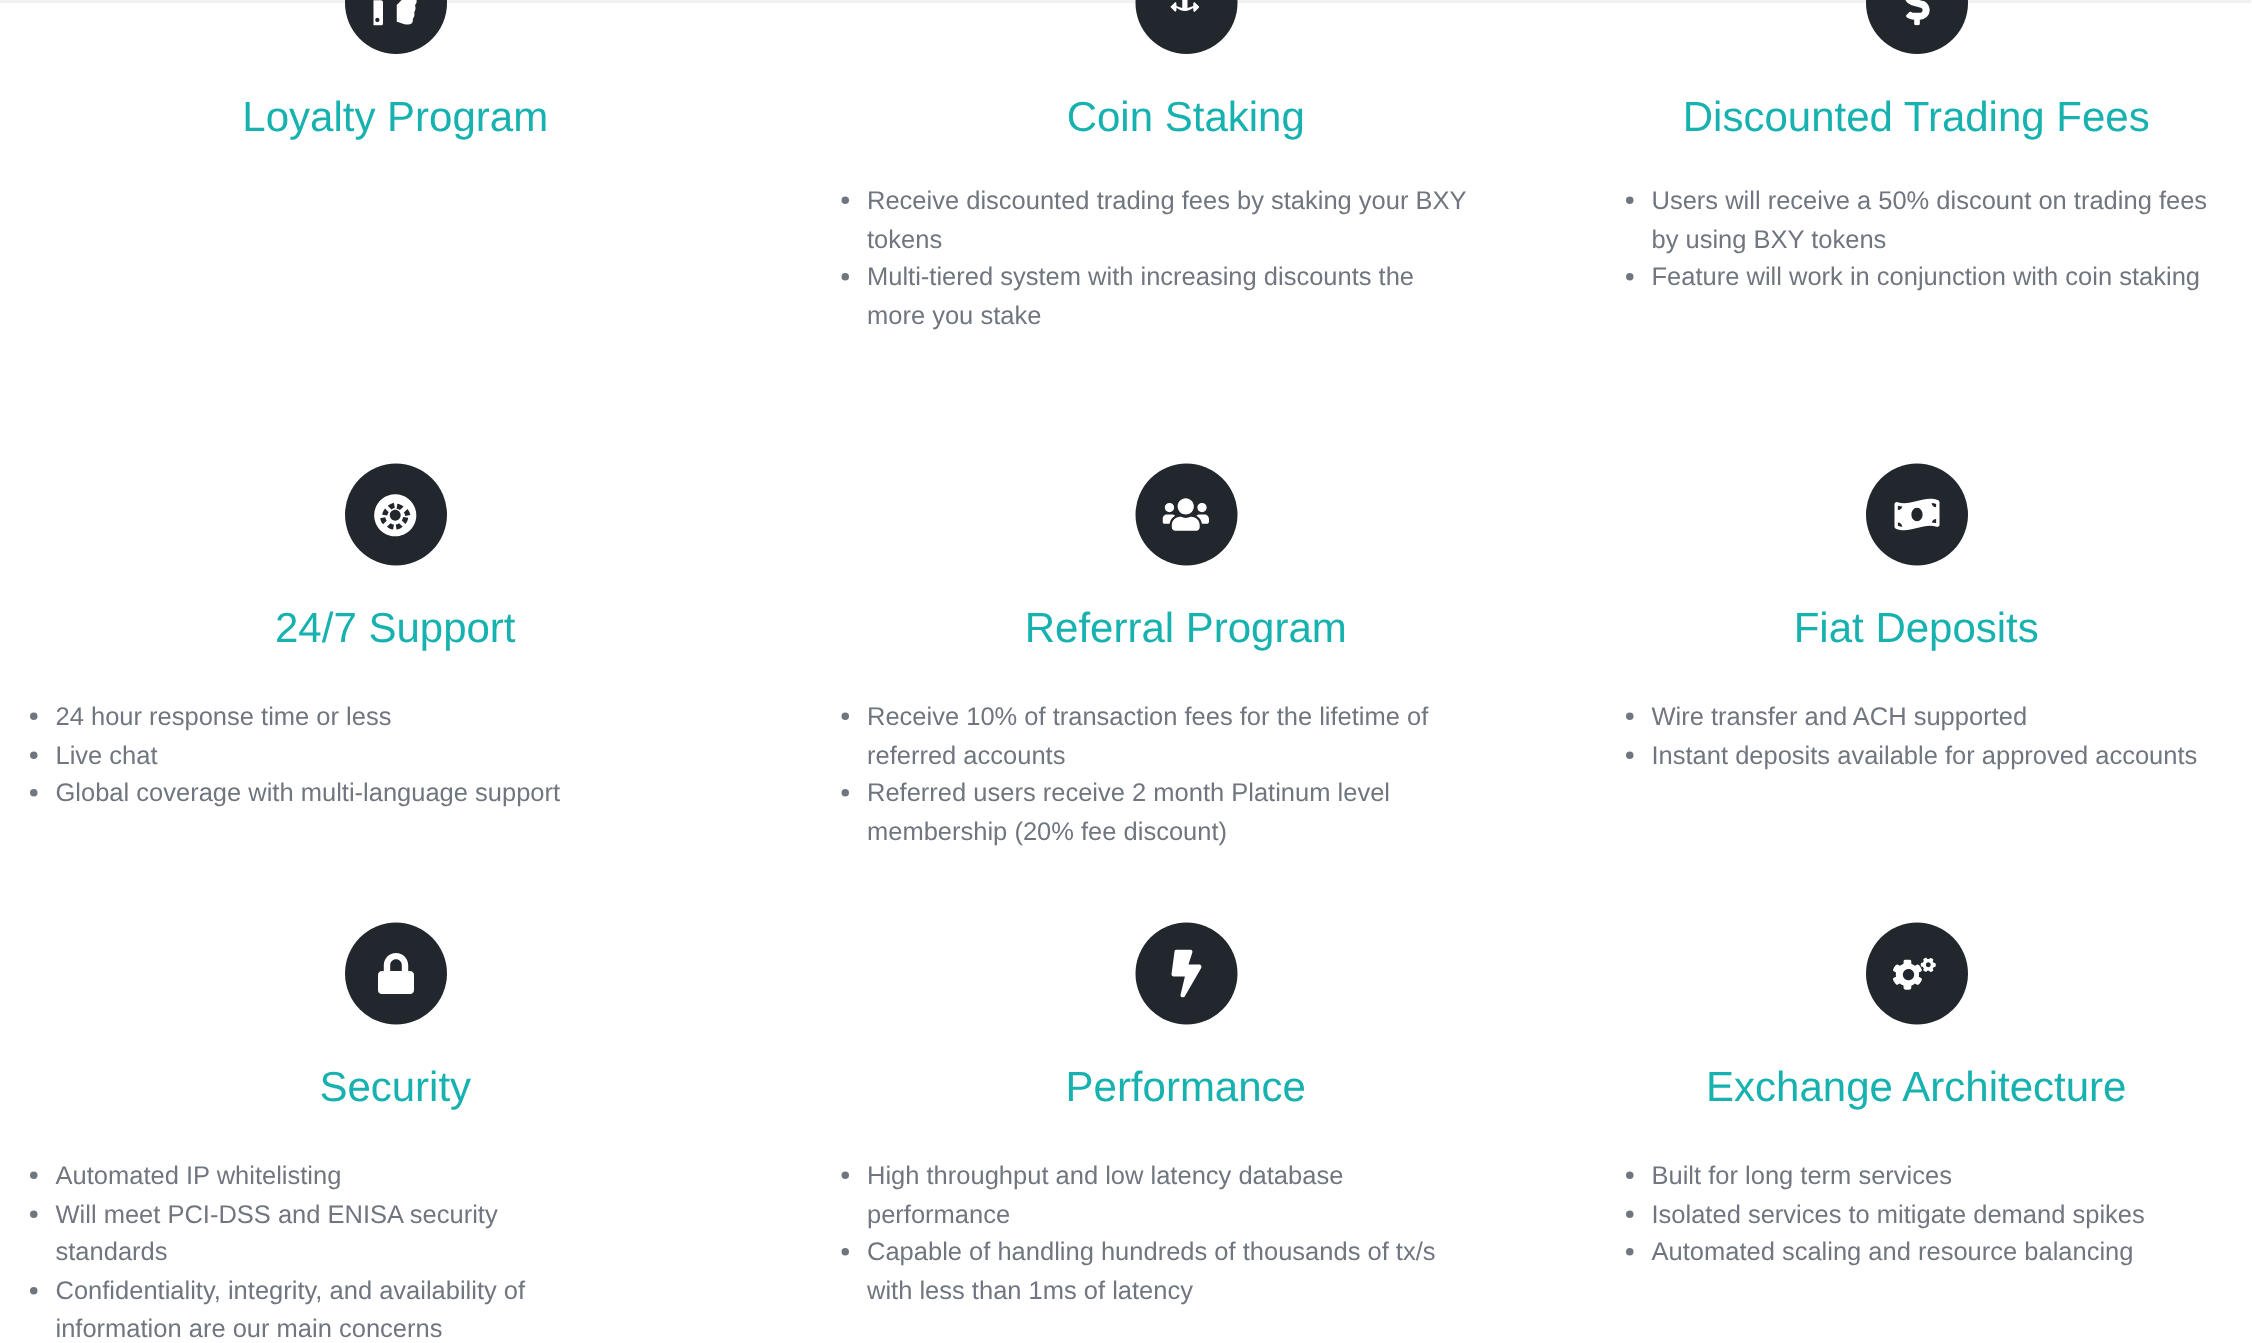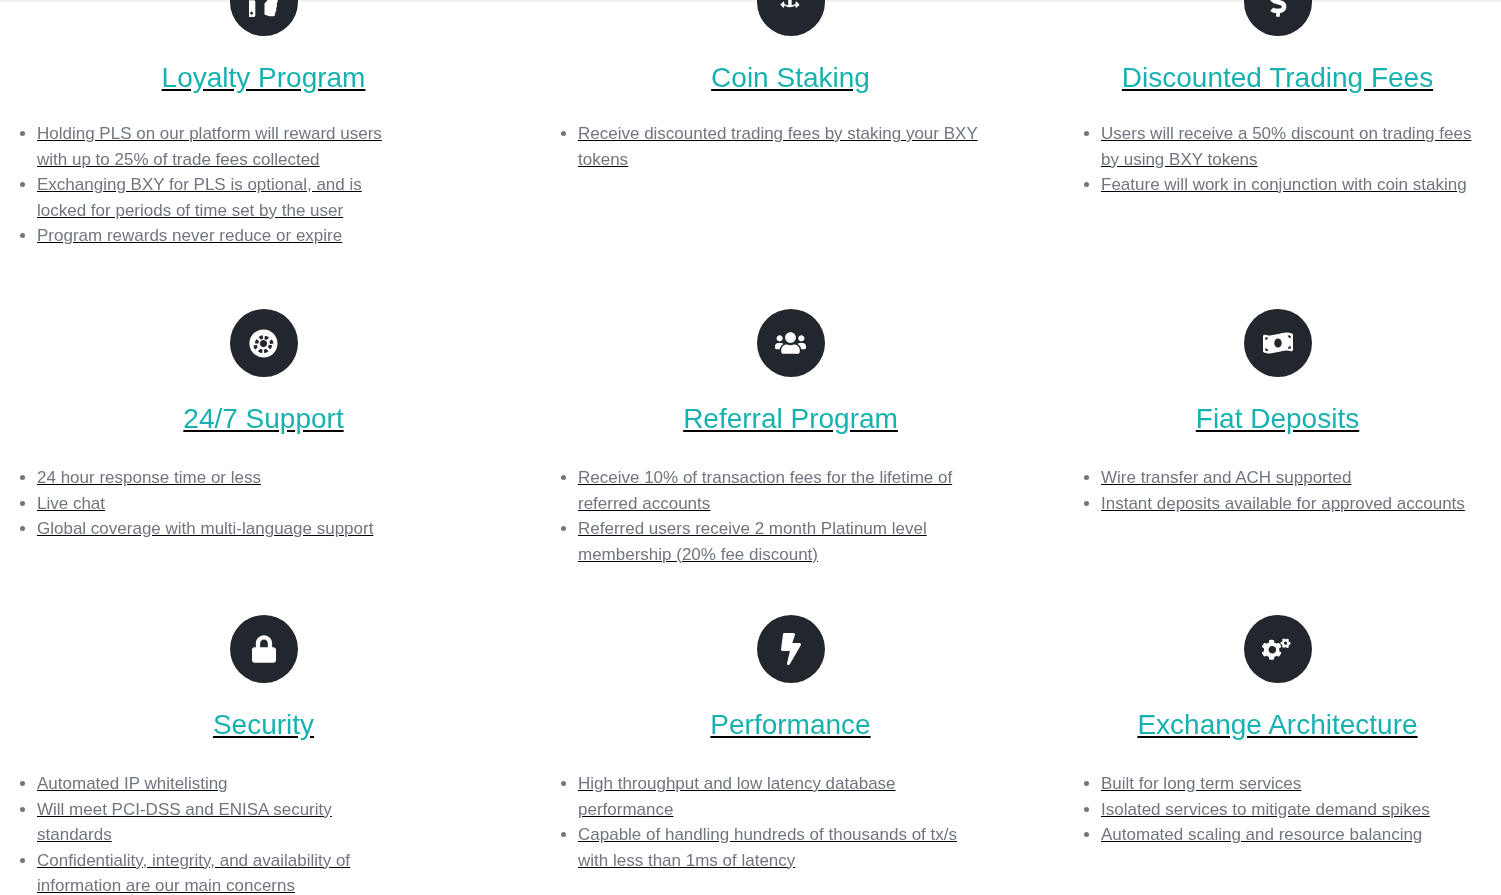--- a/index.html
+++ b/index.html
@@ -31,21 +31,20 @@
     left: 0;
     width: 1501px;
     display: grid;
     grid-template-columns: 527px 527px 447px;
     grid-template-rows: 303px 303px 289px;
   }
 
   .feature-card {
     position: relative;
     box-sizing: border-box;
-    text-decoration: underline;
   }
 
   
   .row-1 .icon-badge { margin-top: -32px; }
   .row-2 .icon-badge { margin-top: 6px; }
   .row-3 .icon-badge { margin-top: 9px; }
 
   .icon-badge {
     width: 68px;
     height: 68px;
@@ -113,37 +112,33 @@
 
 <div id="features-grid">
 
   <div class="feature-card row-1 col-1">
     <div class="icon-badge">
       <svg width="30" height="30" viewBox="0 0 512 512" aria-hidden="true">
         <path d="M104 224H24c-13.3 0-24 10.7-24 24v240c0 13.3 10.7 24 24 24h80c13.3 0 24-10.7 24-24V248c0-13.3-10.7-24-24-24zM64 472c-13.3 0-24-10.7-24-24s10.7-24 24-24 24 10.7 24 24-10.7 24-24 24zM384 81.5c0 42.4-26 66.2-33.3 94.5h101.7c33 0 58.7 27.4 58.9 57.4.1 17.7-7.4 36.8-19.2 48.6l-.1.1c9.8 23.2 8.2 55.8-9.3 79.1 8.7 25.8-.1 57.5-16.4 74.5 4.3 17.5 2.2 32.4-6.1 44.3C450 500 420.2 500 395 500l-1.7-.1c-28.6 0-52-10.4-70.8-18.7-9.5-4.2-21.8-9.4-31.1-9.6-3.8-.1-6.9-3.2-6.9-7v-183c0-1.9.8-3.7 2.1-5C310.1 257.3 344 216.2 362.4 197c5.5-5.7 7.5-13.8 9.4-21.7 3.1-13.2 9.6-26.5 21-36.3 13.1-11.3 21.6-21.3 21.6-46.9 0-14.5 5.3-25.1 14.2-25.1 12.6 0 34.3 9.4 34.3 41.5z" transform="translate(-20,0)"></path>
       </svg>
     </div>
     <h3 class="feature-title">Loyalty Program</h3>
-    <ul class="feature-points">
-      <li>Holding PLS on our platform will reward users with up to 25% of trade fees collected</li>
-      <li>Exchanging BXY for PLS is optional, and is locked for periods of time set by the user</li>
-      <li>Program rewards never reduce or expire</li>
-    </ul>
   </div>
 
   <div class="feature-card row-1 col-2">
     <div class="icon-badge">
       <svg width="28" height="28" viewBox="0 0 576 512" aria-hidden="true">
         <path d="M12.3 334.3l55.3-55.3c9.5-9.5 25.6-3.3 26.6 10l3.3 42.4c22.6 12.2 51.9 22.3 86.5 28V232h-48c-13.3 0-24-10.7-24-24v-32c0-13.3 10.7-24 24-24h48v-25.8c-28.6-13.2-48-42.1-48-75.4C136 22.7 179 0 224 0s88 22.7 88 50.8c0 33.3-19.4 62.2-48 75.4V152h48c13.3 0 24 10.7 24 24v32c0 13.3-10.7 24-24 24h-48v127.4c34.6-5.7 63.9-15.8 86.5-28l3.3-42.4c1-13.3 17.1-19.5 26.6-10l55.3 55.3c6.2 6.2 6.2 16.4 0 22.6l-55.3 55.3c-9.5 9.5-25.6 3.3-26.6-10l-3.2-41.4C303 392.7 268 405 224 405s-79-12.3-126.6-47.2l-3.2 41.4c-1 13.3-17.1 19.5-26.6 10l-55.3-55.3c-6.2-6.2-6.2-16.4 0-22.6zM224 96c17.7 0 32-14.3 32-32s-14.3-32-32-32-32 14.3-32 32 14.3 32 32 32z" transform="translate(64,0) scale(0.9)"></path>
         <path d="M288 64c0 17.7-14.3 32-32 32s-32-14.3-32-32 14.3-32 32-32 32 14.3 32 32zM232 128h48v304h-48V128zM136 256H88v40c0 66.3 53.7 120 120 120h96c66.3 0 120-53.7 120-120v-40h-48v40c0 39.8-32.2 72-72 72h-96c-39.8 0-72-32.2-72-72v-40z" opacity="0"></path>
       </svg>
     </div>
     <h3 class="feature-title">Coin Staking</h3>
     <ul class="feature-points">
       <li>Receive discounted trading fees by staking your BXY tokens</li>
+      <li>Multi-tiered system with increasing discounts the more you stake</li>
     </ul>
   </div>
 
   <div class="feature-card row-1 col-3">
     <div class="icon-badge">
       <svg width="26" height="30" viewBox="0 0 288 512" aria-hidden="true">
         <path d="M209.2 233.4l-108-31.6C88.7 198.2 80 186.5 80 173.5c0-16.3 13.2-29.5 29.5-29.5h66.3c12.2 0 24.2 3.7 34.2 10.5 6.1 4.1 14.3 3.1 19.5-2l34.8-34c6.9-6.7 5.9-17.9-1.9-23.6C238 74.6 207.9 64.1 176 64V16c0-8.8-7.2-16-16-16h-32c-8.8 0-16 7.2-16 16v48h-2.5C45.8 64-5.4 118.7.5 183.6c4.2 46.1 39.4 83.6 83.8 96.6l102.5 30c12.5 3.7 21.2 15.3 21.2 28.3 0 16.3-13.2 29.5-29.5 29.5h-66.3c-12.2 0-24.2-3.7-34.2-10.5-6.1-4.1-14.3-3.1-19.5 2l-34.8 34c-6.9 6.7-5.9 17.9 1.9 23.6 24.4 17.8 54.5 28.3 86.4 28.4v48c0 8.8 7.2 16 16 16h32c8.8 0 16-7.2 16-16v-48.2c46.6-.9 90.3-28.6 105.7-72.7 21.5-61.6-14.6-124.8-72.5-141.2z"></path>
       </svg>
     </div>
     <h3 class="feature-title">Discounted Trading Fees</h3>

